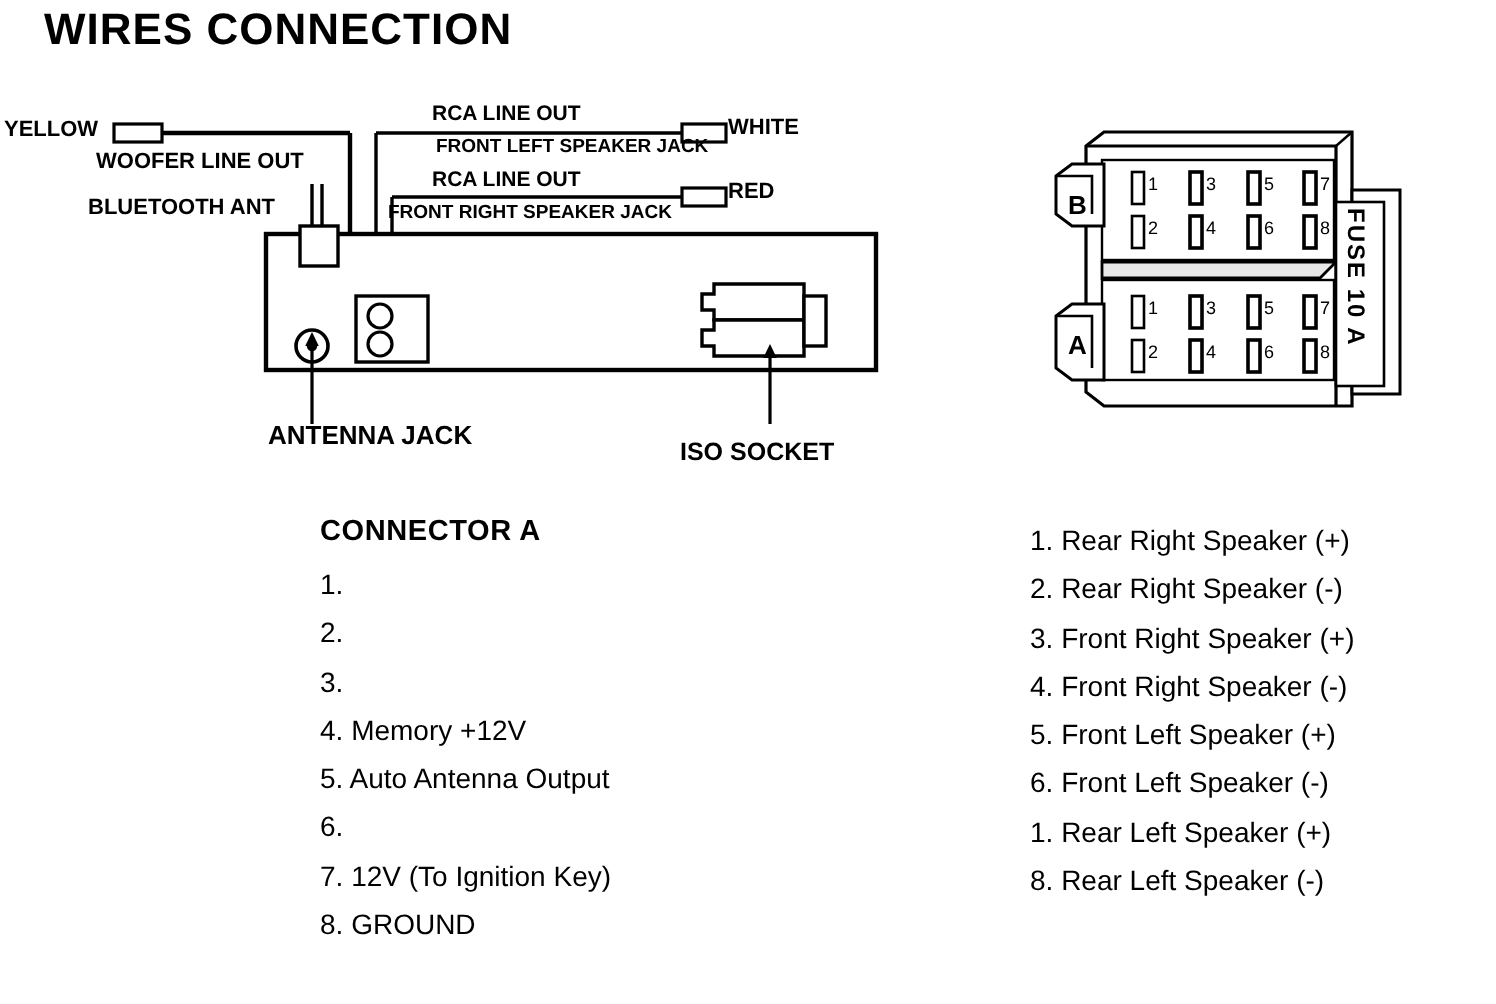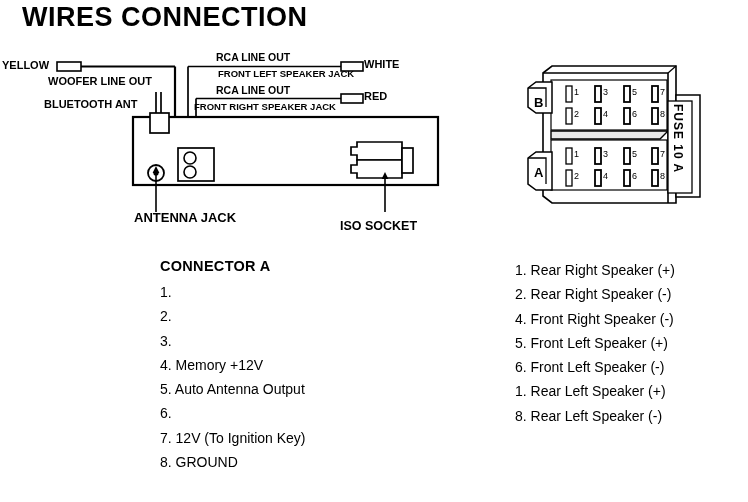--- a/index.html
+++ b/index.html
@@ -18,21 +18,21 @@
   .page {
     position: absolute;
     inset: 0;
   }
 
   
   #page-title {
     position: absolute;
     left: 22px;
     top: 2px;
-    font-size: 27px;
+    font-size: 22px;
     font-weight: bold;
     letter-spacing: 0.5px;
     white-space: nowrap;
   }
 
   
   #diagram-svg {
     position: absolute;
     left: 0;
     top: 0;
@@ -275,20 +275,21 @@
       <li>6.</li>
       <li>7. 12V (To Ignition Key)</li>
       <li>8. GROUND</li>
     </ul>
   </div>
 
   <div class="conn-list" id="connector-b-list">
     <ul class="conn-items">
       <li>1. Rear Right Speaker (+)</li>
       <li>2. Rear Right Speaker (-)</li>
+      <li>3. Front Right Speaker (+)</li>
       <li>4. Front Right Speaker (-)</li>
       <li>5. Front Left Speaker (+)</li>
       <li>6. Front Left Speaker (-)</li>
       <li>1. Rear Left Speaker (+)</li>
       <li>8. Rear Left Speaker (-)</li>
     </ul>
   </div>
 
 </div>
 

